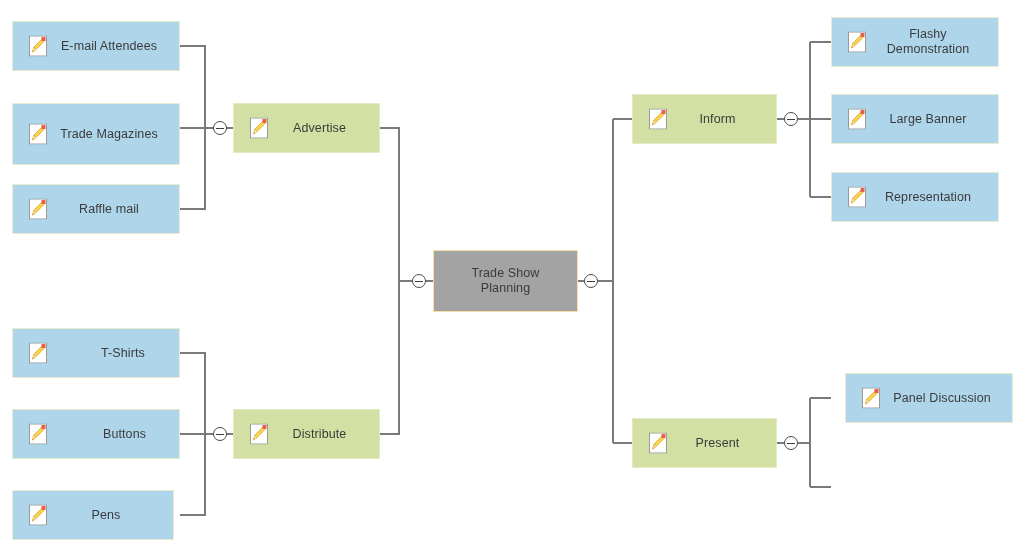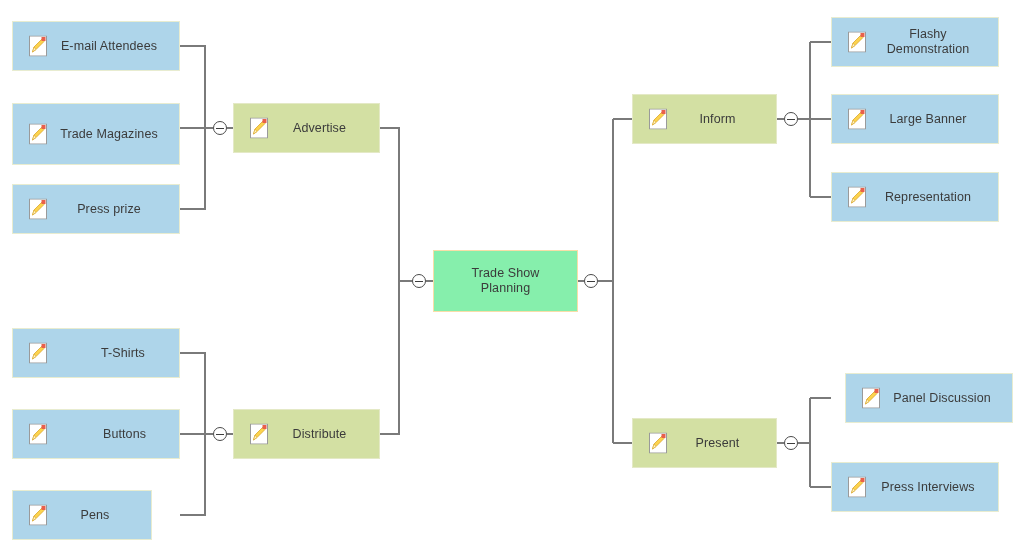--- a/index.html
+++ b/index.html
@@ -28,21 +28,21 @@
   .node {
     position: absolute;
     box-sizing: border-box;
     border: 1px solid #e9edd3;
     display: flex;
     align-items: center;
     z-index: 3;
   }
   .node.blue   { background: #aed5ea; border-color: #e8ecd0; }
   .node.green  { background: #d3e0a3; border-color: #e4e9c6; }
-  .node.orange { background: #86efac; border-color: #f8dea8; }
+  .node.orange { background: #a3a3a3; border-color: #f8dea8; }
 
   .node-icon {
     position: absolute;
     left: 16px;
     top: 50%;
     transform: translateY(-50%);
     width: 18px;
     height: 21px;
     display: block;
   }
@@ -147,21 +147,21 @@
     <span class="node-label">Trade Magazines</span>
   </div>
 
   <div class="node blue" style="left:12px; top:184px; width:168px; height:50px;">
     <svg class="node-icon" viewBox="0 0 18 21">
       <rect x="0.5" y="0.5" width="17" height="20" fill="#ffffff" stroke="#9a9a9a" stroke-width="1"></rect>
       <polygon points="3.5,16.5 5,11.5 13,3.5 15,6 7,14" fill="#fcd34d" stroke="#d9a62c" stroke-width="0.8"></polygon>
       <polygon points="3.5,16.5 5,11.5 7,14" fill="#fff3c4" stroke="#d9a62c" stroke-width="0.6"></polygon>
       <rect x="12.5" y="1.5" width="4" height="4" fill="#e8604c"></rect>
     </svg>
-    <span class="node-label">Press prize</span>
+    <span class="node-label">Raffle mail</span>
   </div>
 
   <div class="node blue" style="left:12px; top:328px; width:168px; height:50px;padding-left:28px;">
     <svg class="node-icon" viewBox="0 0 18 21">
       <rect x="0.5" y="0.5" width="17" height="20" fill="#ffffff" stroke="#9a9a9a" stroke-width="1"></rect>
       <polygon points="3.5,16.5 5,11.5 13,3.5 15,6 7,14" fill="#fcd34d" stroke="#d9a62c" stroke-width="0.8"></polygon>
       <polygon points="3.5,16.5 5,11.5 7,14" fill="#fff3c4" stroke="#d9a62c" stroke-width="0.6"></polygon>
       <rect x="12.5" y="1.5" width="4" height="4" fill="#e8604c"></rect>
     </svg>
     <span class="node-label">T-Shirts</span>
@@ -170,21 +170,21 @@
   <div class="node blue" style="left:12px; top:409px; width:168px; height:50px;padding-left:31px;">
     <svg class="node-icon" viewBox="0 0 18 21">
       <rect x="0.5" y="0.5" width="17" height="20" fill="#ffffff" stroke="#9a9a9a" stroke-width="1"></rect>
       <polygon points="3.5,16.5 5,11.5 13,3.5 15,6 7,14" fill="#fcd34d" stroke="#d9a62c" stroke-width="0.8"></polygon>
       <polygon points="3.5,16.5 5,11.5 7,14" fill="#fff3c4" stroke="#d9a62c" stroke-width="0.6"></polygon>
       <rect x="12.5" y="1.5" width="4" height="4" fill="#e8604c"></rect>
     </svg>
     <span class="node-label">Buttons</span>
   </div>
 
-  <div class="node blue" style="left:12px; top:490px; width:140px; height:50px;">
+  <div class="node blue" style="left:12px; top:490px; width:162px; height:50px;">
     <svg class="node-icon" viewBox="0 0 18 21">
       <rect x="0.5" y="0.5" width="17" height="20" fill="#ffffff" stroke="#9a9a9a" stroke-width="1"></rect>
       <polygon points="3.5,16.5 5,11.5 13,3.5 15,6 7,14" fill="#fcd34d" stroke="#d9a62c" stroke-width="0.8"></polygon>
       <polygon points="3.5,16.5 5,11.5 7,14" fill="#fff3c4" stroke="#d9a62c" stroke-width="0.6"></polygon>
       <rect x="12.5" y="1.5" width="4" height="4" fill="#e8604c"></rect>
     </svg>
     <span class="node-label">Pens</span>
   </div>
 
   <div class="node green" style="left:233px; top:103px; width:147px; height:50px;">
@@ -266,29 +266,20 @@
   <div class="node blue" style="left:845px; top:373px; width:168px; height:50px;">
     <svg class="node-icon" viewBox="0 0 18 21">
       <rect x="0.5" y="0.5" width="17" height="20" fill="#ffffff" stroke="#9a9a9a" stroke-width="1"></rect>
       <polygon points="3.5,16.5 5,11.5 13,3.5 15,6 7,14" fill="#fcd34d" stroke="#d9a62c" stroke-width="0.8"></polygon>
       <polygon points="3.5,16.5 5,11.5 7,14" fill="#fff3c4" stroke="#d9a62c" stroke-width="0.6"></polygon>
       <rect x="12.5" y="1.5" width="4" height="4" fill="#e8604c"></rect>
     </svg>
     <span class="node-label">Panel Discussion</span>
   </div>
 
-  <div class="node blue" style="left:831px; top:462px; width:168px; height:50px;">
-    <svg class="node-icon" viewBox="0 0 18 21">
-      <rect x="0.5" y="0.5" width="17" height="20" fill="#ffffff" stroke="#9a9a9a" stroke-width="1"></rect>
-      <polygon points="3.5,16.5 5,11.5 13,3.5 15,6 7,14" fill="#fcd34d" stroke="#d9a62c" stroke-width="0.8"></polygon>
-      <polygon points="3.5,16.5 5,11.5 7,14" fill="#fff3c4" stroke="#d9a62c" stroke-width="0.6"></polygon>
-      <rect x="12.5" y="1.5" width="4" height="4" fill="#e8604c"></rect>
-    </svg>
-    <span class="node-label">Press Interviews</span>
-  </div>
 
   <div class="toggle" style="left:213px; top:121px;"></div>
   <div class="toggle" style="left:213px; top:427px;"></div>
   <div class="toggle" style="left:412px; top:274px;"></div>
   <div class="toggle" style="left:584px; top:274px;"></div>
   <div class="toggle" style="left:784px; top:112px;"></div>
   <div class="toggle" style="left:784px; top:436px;"></div>
 
 </div>
 

